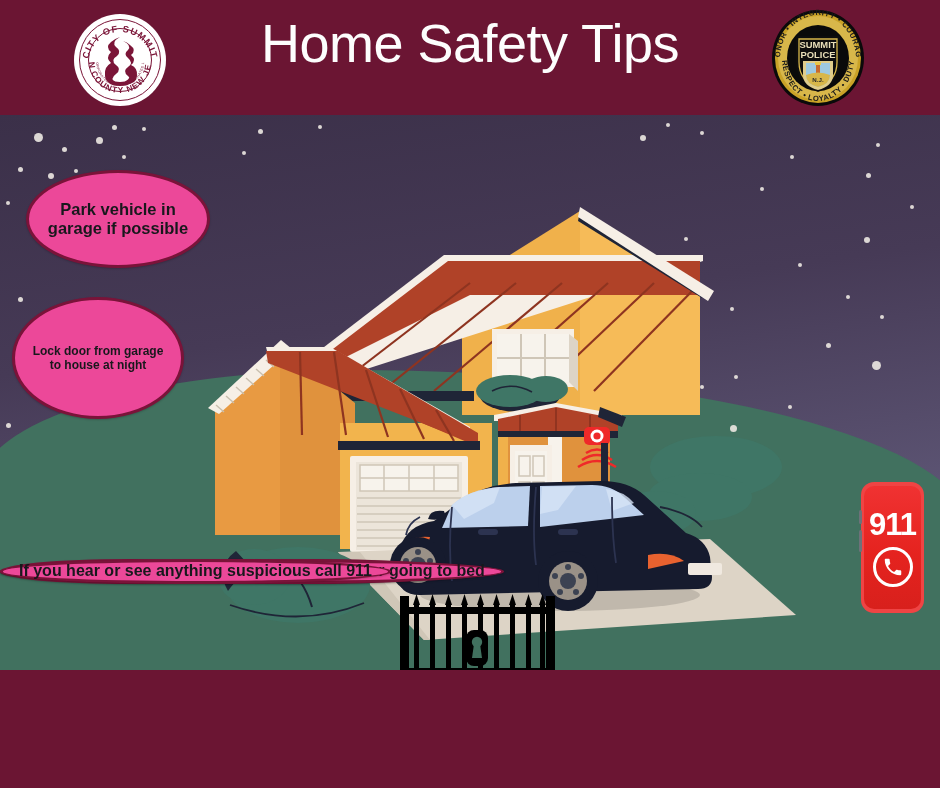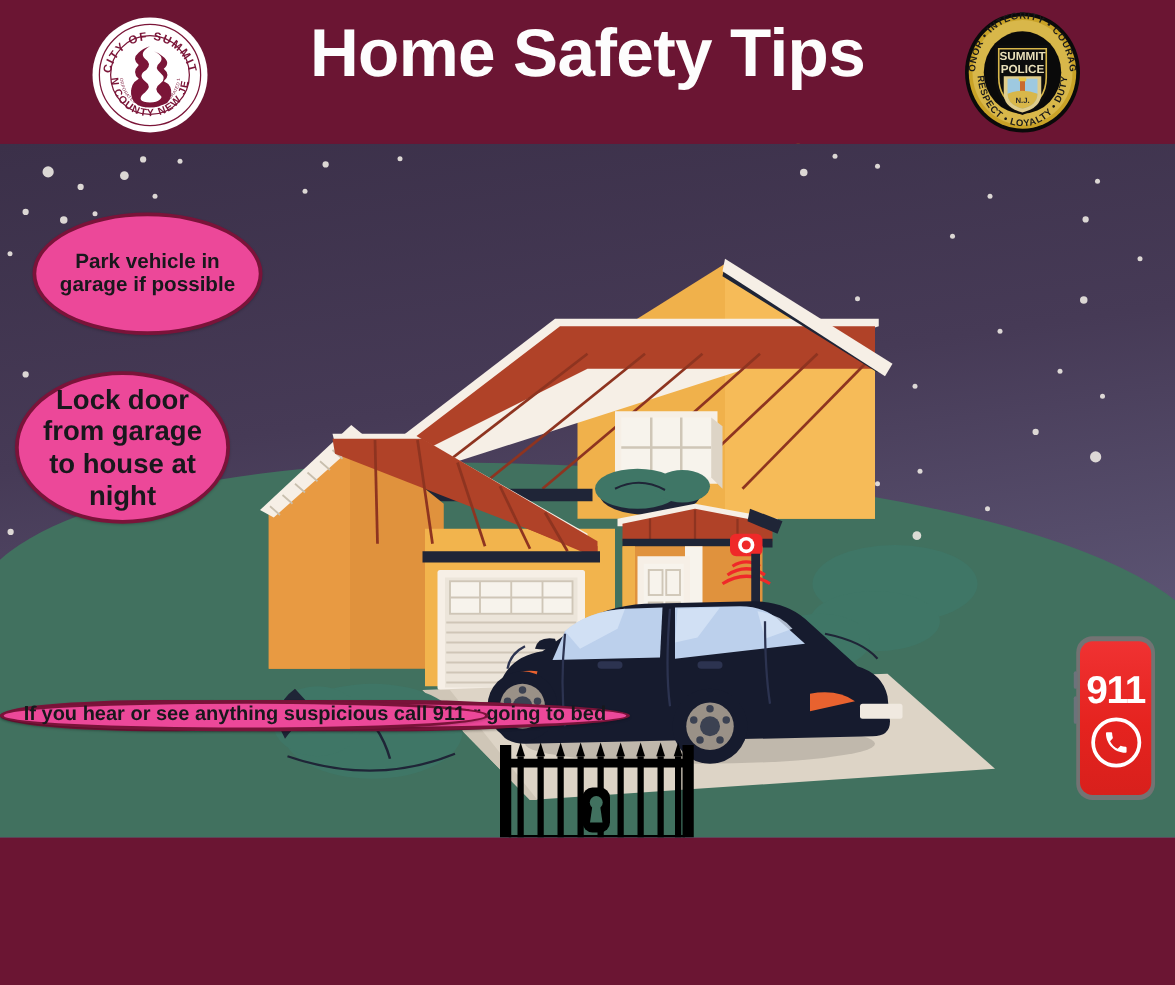--- a/index.html
+++ b/index.html
@@ -20,21 +20,21 @@
   
   #header {
     position: absolute; left: 0; top: 0; width: 940px; height: 115px;
     background: #6b1533;
     z-index: 40;
   }
   #header-title {
     position: absolute; left: 170px; top: 0; width: 600px; height: 86px;
     display: flex; align-items: center; justify-content: center;
     color: #fdfdfd;
-    font-size: 54px; font-weight: bold; letter-spacing: -0.5px;
+    font-size: 54px; font-weight: normal; letter-spacing: -0.5px;
     text-align: center;
     white-space: nowrap;
   }
 
   
   #city-seal {
     position: absolute; left: 74px; top: 14px; width: 92px; height: 92px;
     border-radius: 50%;
     background: #ffffff;
   }
@@ -69,23 +69,23 @@
   .star {
     position: absolute; background: #e9e5df; border-radius: 50%;
     opacity: .92;
   }
 
   
   #house { position: absolute; left: 0; top: 0; width: 940px; height: 555px; }
 
   
   #phone-911 {
-    position: absolute; left: 861px; top: 509px; width: 63px; height: 131px;
+    position: absolute; left: 861px; top: 482px; width: 63px; height: 131px;
     border-radius: 13px;
-    background: #737373;
+    background: #ef4444;
     padding: 4px 3px;
     z-index: 18;
     text-align: right;
   }
   #phone-911 .screen {
     width: 100%; height: 100%;
     border-radius: 10px;
     background: linear-gradient(180deg,#f03232 0%, #e5231f 55%, #d8201c 100%);
     display: flex; flex-direction: column;
     align-items: center; justify-content: center;
@@ -114,21 +114,21 @@
     display: flex; align-items: center; justify-content: center;
     text-align: center;
     color: #18181c;
     font-weight: bold;
     z-index: 25;
     box-shadow: 0 1px 2px rgba(0,0,0,.18);
   }
   .bubble span { display: block; padding: 0 16px; line-height: 1.17; }
 
   #bubble-garage   { left: 26px;  top: 170px; width: 184px; height: 98px;  font-size: 16.5px; }
-  #bubble-lockdoor { left: 12px;  top: 297px; width: 172px; height: 122px; font-size: 22px; }
+  #bubble-lockdoor { left: 12px;  top: 297px; width: 172px; height: 122px; font-size: 12px; }
   #bubble-fob      { left: 40px;  top: 460px; width: 190px; height: 88px;  font-size: 16.5px; }
   #bubble-gate     { left: 168px; top": 0; top: 560px; width: 195px; height: 88px; font-size: 16.5px; }
   #bubble-motion   { left: 620px; top: 168px; width: 196px; height: 76px;  font-size: 16.5px; }
   #bubble-arm      { left: 723px; top: 300px; width: 216px; height: 152px; font-size: 16.5px; }
   #bubble-call911  { left: 566px; top: 549px; width: 250px; height: 100px; font-size: 16.5px; }
 
   /* ---------- ARROWS ---------- */
   #arrows { position: absolute; left: 0; top: 115px; width: 940px; height: 555px; z-index: 22; pointer-events: none; }
 
   /* ---------- FOOTER ---------- */

